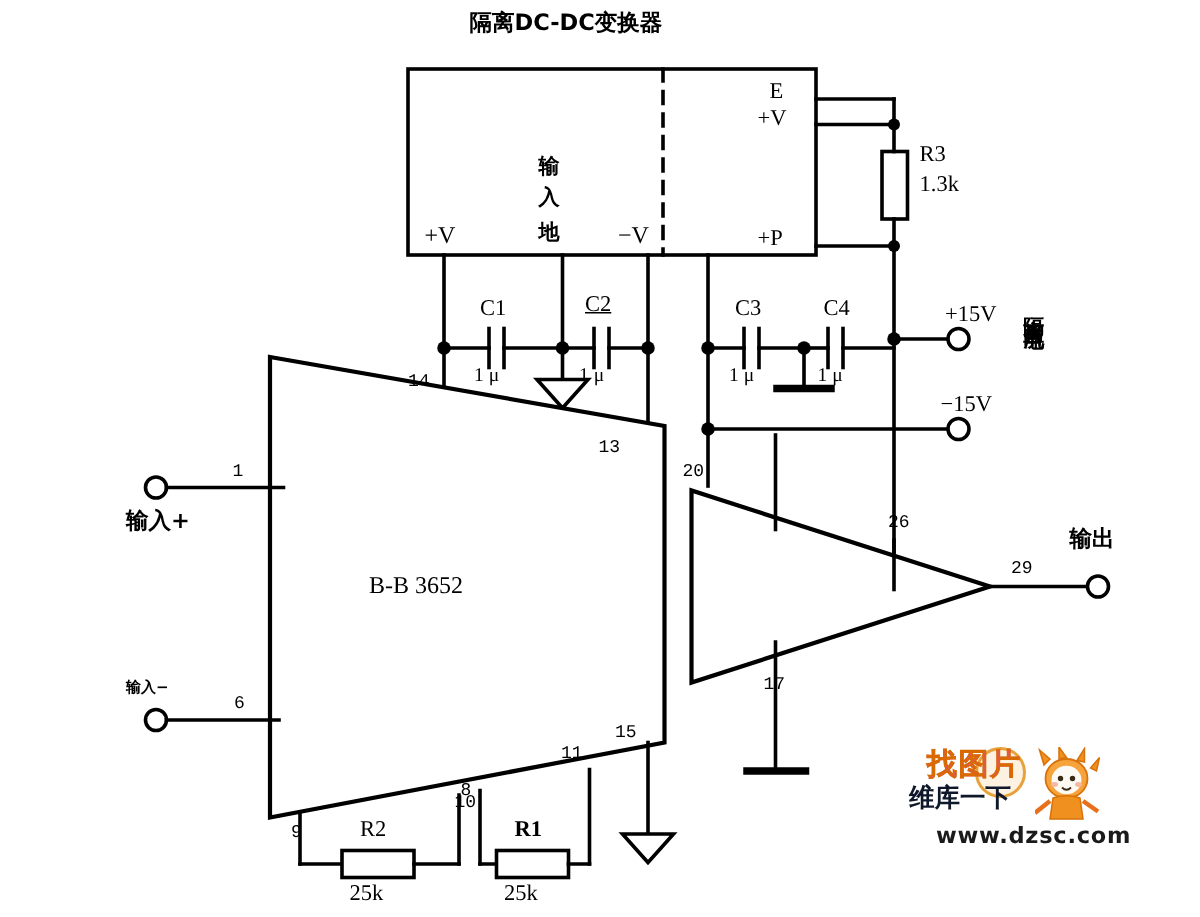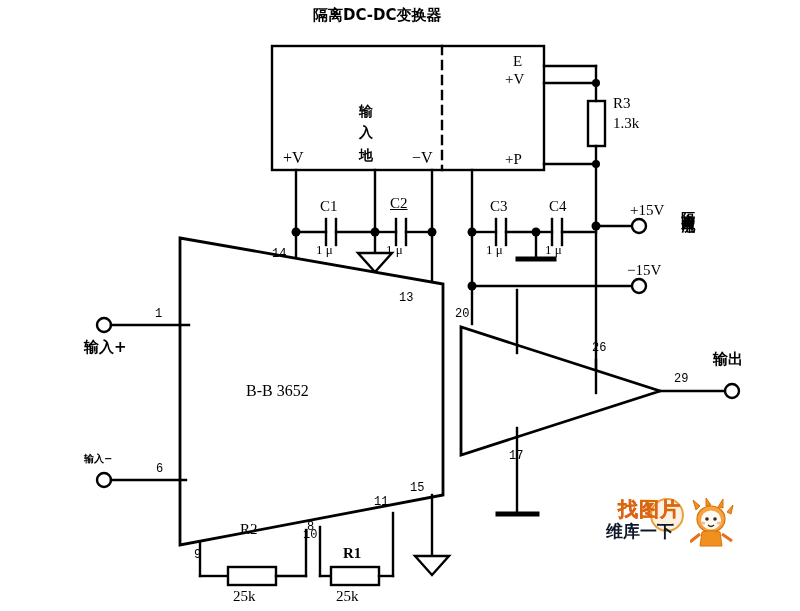--- a/index.html
+++ b/index.html
@@ -288,21 +288,21 @@
 
   <div class="lbl pin" style="left:455px; top:308px;">20</div>
   <div class="lbl pin" style="left:568px; top:342px;margin-left:24px;">26</div>
   <div class="lbl pin" style="left:509px; top:450px;">17</div>
   <div class="lbl pin" style="left:674px; top:373px;">29</div>
 
   <div class="lbl cn" style="left:84px; top:340px; font-size:15px;">输入+</div>
   <div class="lbl cn" style="left:84px; top:454px; font-size:10px;">输入−</div>
   <div class="lbl cn" style="left:713px; top:352px; font-size:15px;">输出</div>
 
-  <div class="lbl comp" style="left:240px; top:522px;">R2</div>
+  <div class="lbl comp" style="left:240px; top:546px;">R2</div>
   <div class="lbl comp" style="left:233px; top:589px;">25k</div>
   <div class="lbl comp" style="left:343px; top:546px;font-weight:bold;">R1</div>
   <div class="lbl comp" style="left:336px; top:589px;">25k</div>
 
   <div id="watermark">
     <div class="wm-circle"></div>
     <div class="wm-top">找图片</div>
     <svg class="wm-mascot" viewBox="0 0 44 50" xmlns="http://www.w3.org/2000/svg">
       <g fill="#f0901f" stroke="#d8720a" stroke-width="1">
         <path d="M6 12 L3 2 L10 8 Z"></path>
@@ -315,15 +315,16 @@
       <circle cx="17" cy="21" r="1.8" fill="#3a2a18"></circle>
       <circle cx="25" cy="21" r="1.8" fill="#3a2a18"></circle>
       <ellipse cx="13" cy="25" rx="2.3" ry="1.6" fill="#f6b7a0"></ellipse>
       <ellipse cx="29" cy="25" rx="2.3" ry="1.6" fill="#f6b7a0"></ellipse>
       <path d="M18 27 Q21 30 24 27" stroke="#3a2a18" stroke-width="1.2" fill="none"></path>
       <path d="M12 34 Q21 31 30 34 L32 48 L10 48 Z" fill="#f0901f" stroke="#d8720a" stroke-width="1"></path>
       <path d="M10 36 L0 44" stroke="#e8701a" stroke-width="3" fill="none"></path>
       <path d="M32 36 L42 43" stroke="#e8701a" stroke-width="3" fill="none"></path>
     </svg>
     <div class="wm-mid">维库一下</div>
+    <div class="wm-url">www.dzsc.com</div>
   </div>
 
 </div>
 
 </body></html>

